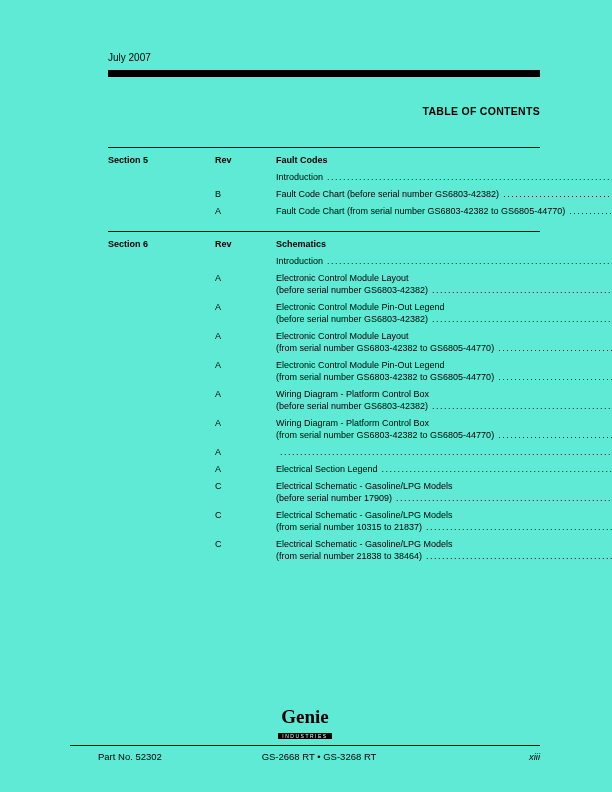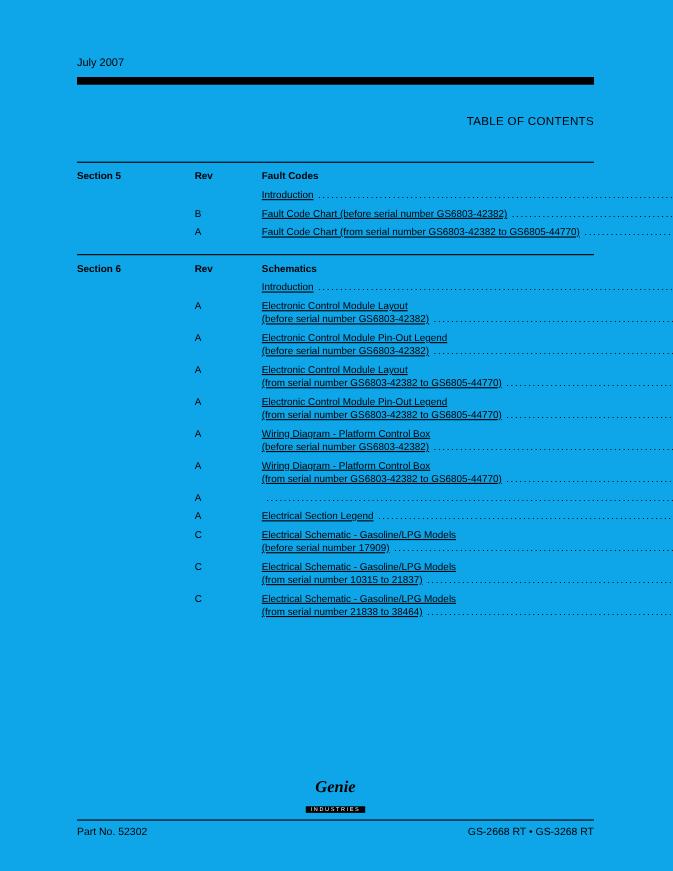--- a/index.html
+++ b/index.html
@@ -6,68 +6,68 @@
   html, body { background: #ffffff; }
   body {
     width: 612px; height: 792px;
     font-family: "Liberation Sans", sans-serif;
     color: #000;
     position: relative;
     overflow: hidden;
   }
   .page {
     position: absolute; inset: 0;
-    padding: 52px 72px 0 70px;
-    background: #0ea5e9;
+    padding: 52px 72px 0 108px;
+    background: #5eead4;
   }
   .date-line { font-size: 10px; line-height: 12px; }
   .top-bar { height: 7px; background: #000; margin-top: 6px; }
-  .toc-title { text-align: right; font-size: 10.5px; margin-top: 28px; letter-spacing: 0.3px; }
+  .toc-title { text-align: right; font-size: 10.5px; margin-top: 28px; letter-spacing: 0.3px; font-weight: bold; }
 
   .toc { margin-top: 30px; font-size: 9px; line-height: 12px; }
   .toc-block { border-top: 1px solid #000; padding-top: 6px; padding-bottom: 9px; }
   .toc-row {
     display: grid;
     grid-template-columns: 82px 36px 1fr;
     margin-bottom: 5px;
     gap: 25px;
   }
   .section-header-row { font-weight: bold; }
   .entry-line { min-height: 12px; }
   .leader-line { display: flex; align-items: baseline; }
-  .entry-text { white-space: nowrap; text-decoration: underline; }
+  .entry-text { white-space: nowrap; }
   .dots {
     flex: 1 1 auto;
     overflow: hidden;
     white-space: nowrap;
     margin: 0 3px 0 4px;
     min-width: 6px;
   }
   .dots::after {
     content: "..........................................................................................................................................................................................................................";
     letter-spacing: 1.5px;
   }
 
   .footer { position: absolute; left: 70px; right: 72px; bottom: 30px; }
   .logo { text-align: center; margin-bottom: 3px; }
   .logo-text {
     font-family: "Liberation Serif", serif;
-    font-size: 15px; font-weight: bold; font-style: italic;
+    font-size: 19px; font-weight: bold; 
     line-height: 15px;
   }
   .logo-sub {
     display: inline-block;
     background: #000; color: #fff;
     font-size: 5px; line-height: 6px;
     letter-spacing: 1.5px;
     padding: 0 4px;
     margin-top: 1px;
   }
   .footer-rule { border-top: 1px solid #000; }
-  .footer-row { display: flex; align-items: baseline; margin-top: 5px; font-size: 9.5px; }
+  .footer-row { display: flex; align-items: baseline; margin-top: 5px; font-size: 9.5px; margin-left: 28px; }
   .footer-left { flex: 1; text-align: left; }
   .footer-center { flex: 0 0 auto; text-align: center; }
   .footer-right { flex: 1; text-align: right; font-style: italic; }
 </style>
 </head>
 <body>
 
 <div class="page">
   <div class="date-line">July 2007</div>
   <div class="top-bar"></div>
@@ -250,15 +250,16 @@
 
   <div class="footer">
     <div class="logo">
       <div class="logo-text">Genie</div>
       <div class="logo-sub">INDUSTRIES</div>
     </div>
     <div class="footer-rule"></div>
     <div class="footer-row">
       <div class="footer-left">Part No. 52302</div>
       <div class="footer-center">GS-2668 RT • GS-3268 RT</div>
+      <div class="footer-right">xiii</div>
     </div>
   </div>
 </div>
 
 </body></html>

